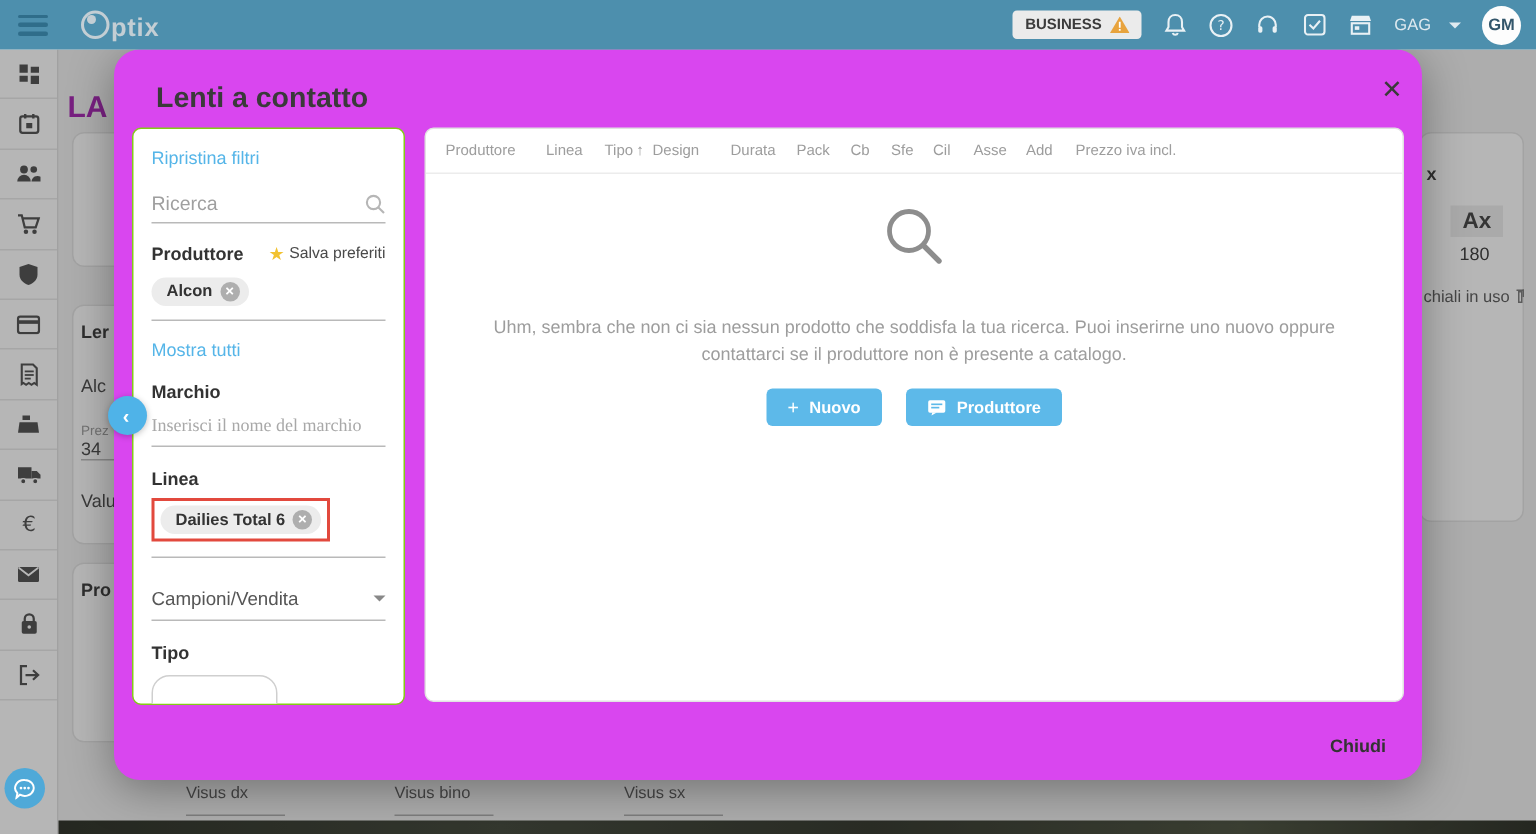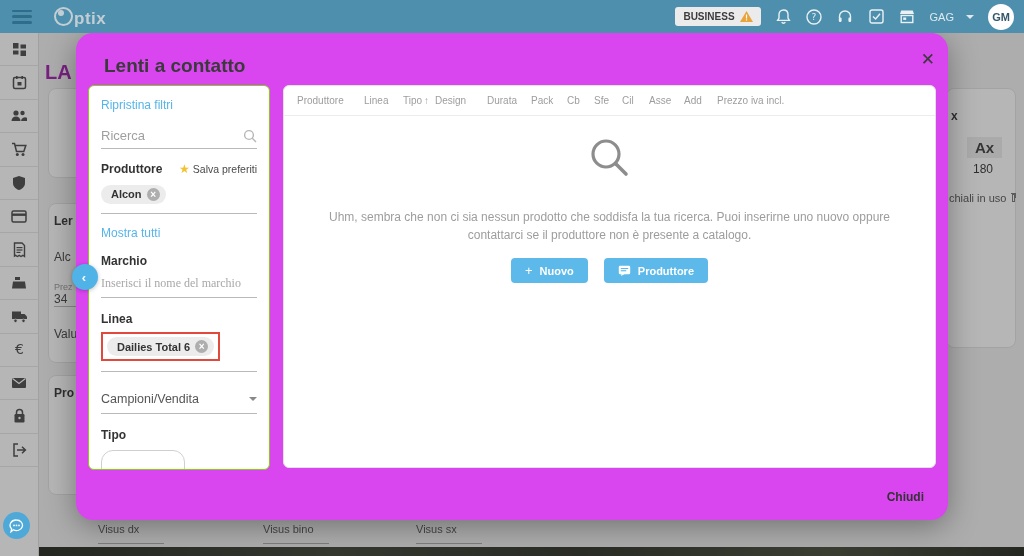--- a/index.html
+++ b/index.html
@@ -268,21 +268,21 @@
     </div>
     <div class="bg-card c4">
       <div class="frag-b" style="margin-left:2px">x</div>
       <div class="bg-ax-cell" style="margin-top:14px">Ax</div>
       <div class="bg-ax-val">180</div>
       <div class="bg-link">
         <span>chiali in uso</span>
         <span class="ext-icon"></span>
       </div>
     </div>
-    <div class="visus-field" style="left:98px; bottom:12px"><span>Visus dx</span></div>
+    <div class="visus-field" style="left:124px; bottom:12px"><span>Visus dx</span></div>
     <div class="visus-field" style="left:263px; bottom:12px"><span>Visus bino</span></div>
     <div class="visus-field" style="left:416px; bottom:12px"><span>Visus sx</span></div>
     <div class="photo-band"></div>
   </div>
 
   <div class="overlay"></div>
 
   <div class="chat-launcher">
     <svg width="15" height="14" viewBox="0 0 15 14">
         <path d="M7.5 1 a6 5.3 0 1 1 -3.2 9.8 L2 12.8 L2.6 9.8 A6 5.3 0 0 1 7.5 1 Z" fill="none" stroke="#fff" stroke-width="1.3"></path>

